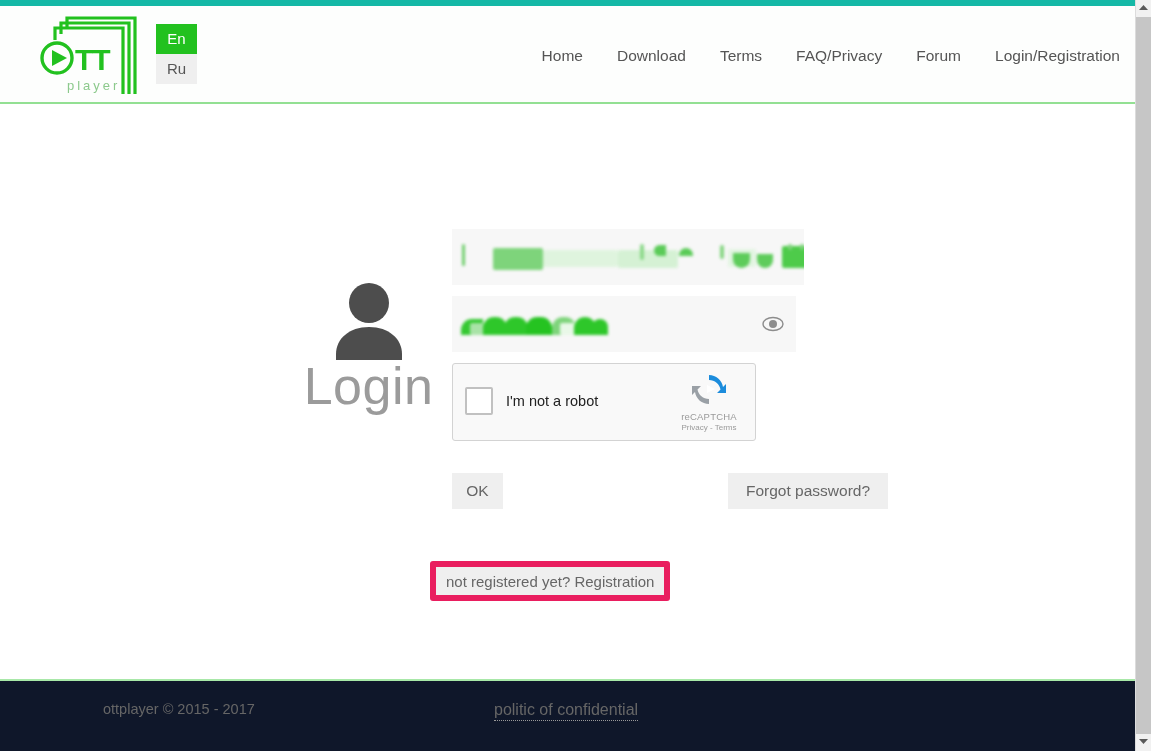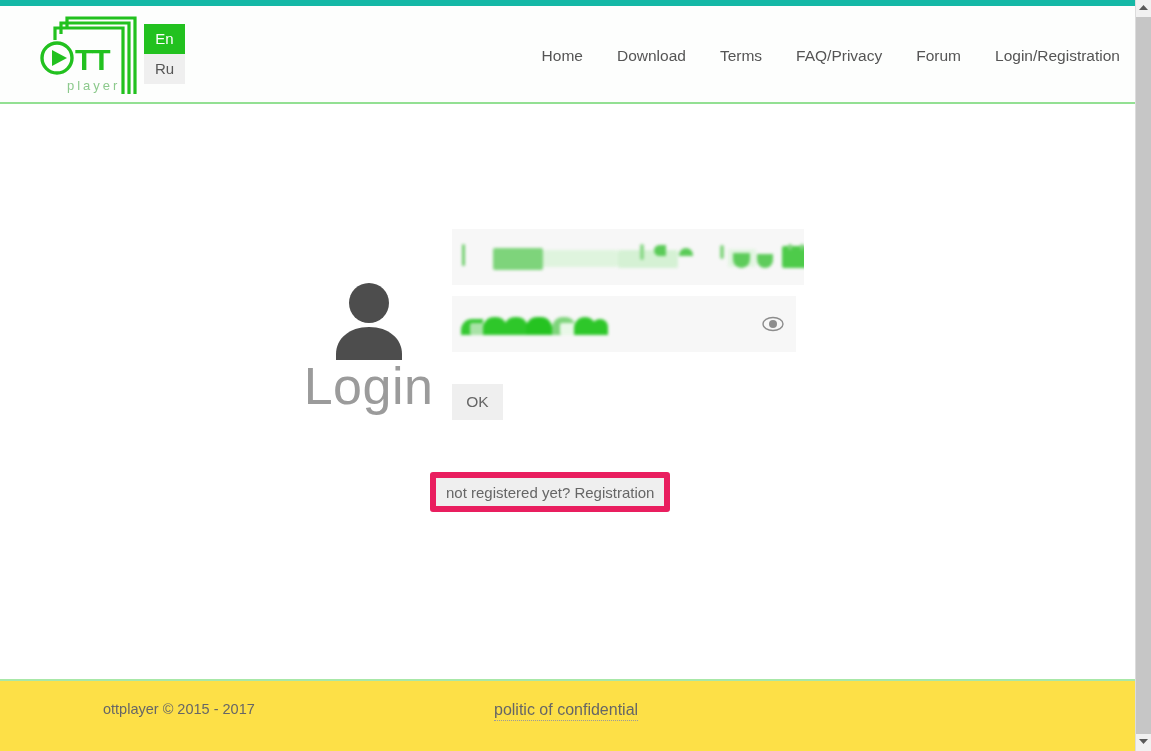--- a/index.html
+++ b/index.html
@@ -43,21 +43,21 @@
     left: 37px;
     top: 8px;
     width: 120px;
     height: 82px;
   }
 
   #brand svg { display: block; }
 
   #lang-toggle {
     position: absolute;
-    left: 144px;
+    left: 156px;
     top: 18px;
     width: 26px;
   }
   .lang-btn {
     display: block;
     width: 41px;
     height: 30px;
     line-height: 30px;
     text-align: center;
     font-size: 15px;
@@ -263,21 +263,21 @@
   }
 
   
   #footer {
     position: absolute;
     left: 0;
     bottom: 0;
     width: 1135px;
     height: 72px;
     border-top: 2px solid #a8e8a8;
-    background: #fde047;
+    background: #0f172a;
   }
   #footer-copy {
     position: absolute;
     left: 103px;
     top: 20px;
     font-size: 14.5px;
     color: #666666;
     white-space: nowrap;
   }
   #footer-link {
@@ -412,23 +412,41 @@
               <span class="blob" style="left:132px;top:8px;  width:16px; height:16px; background:#2ec72a; border-radius:9px 9px 0 0;"></span>
             </div>
             <span id="eye-icon">
               <svg viewBox="0 0 22 18" width="22" height="18" aria-hidden="true">
                 <ellipse cx="11" cy="9" rx="10" ry="6.5" fill="none" stroke="#8d8d8d" stroke-width="1.4"></ellipse>
                 <circle cx="11" cy="9" r="4" fill="#8d8d8d"></circle>
               </svg>
             </span>
           </div>
 
+          <div id="recaptcha">
+            <div id="recaptcha-check"></div>
+            <div id="recaptcha-label">I'm not a robot</div>
+            <div id="recaptcha-brand">
+              <div id="recaptcha-logo">
+                <svg viewBox="0 0 40 38" width="40" height="38" aria-hidden="true">
+                  <path d="M20 4 C27 4 33 9 34 16 L37 13 L37 22 L28 22 L31.5 18.5
+                           C30.5 13 25.8 9 20 9 Z" fill="#1c8cdc"></path>
+                  <path d="M20 33 C13 33 7 28 6 21 L3 24 L3 15 L12 15 L8.5 18.5
+                           C9.5 24 14.2 28 20 28 Z" fill="#9aa0a6"></path>
+                  <path d="M18 14 L26 18 L18 22 Z" fill="#ffffff"></path>
+                </svg>
+              </div>
+              <div id="recaptcha-name">reCAPTCHA</div>
+              <div id="recaptcha-links">Privacy - Terms</div>
+            </div>
+          </div>
 
           <div id="actions">
             <button class="gray-btn" id="ok-button">OK</button>
+            <button class="gray-btn" id="forgot-button">Forgot password?</button>
 
             <div id="register-wrap">
               <button id="register-button">not registered yet? Registration</button>
             </div>
           </div>
 
         </div>
       </div>
     </div>
 

